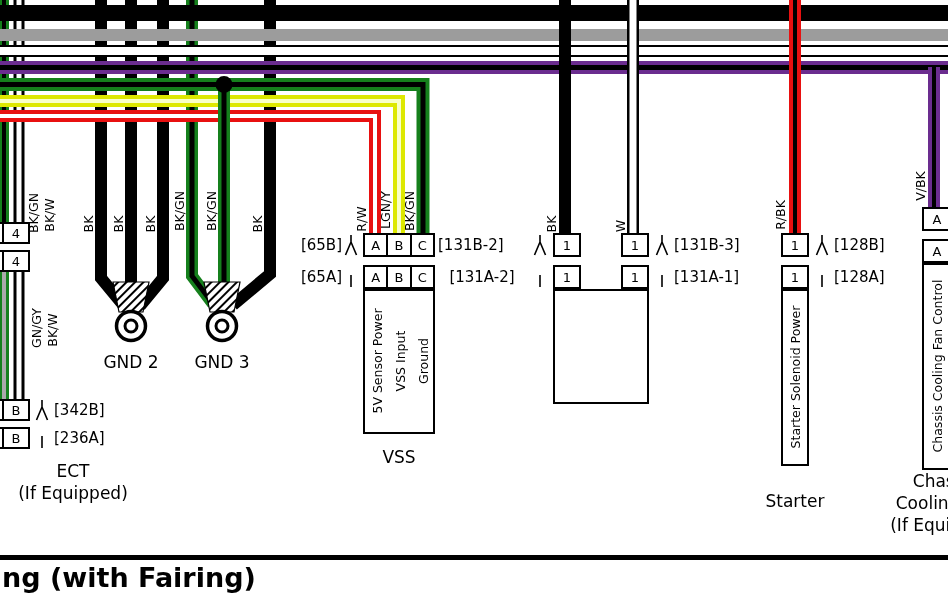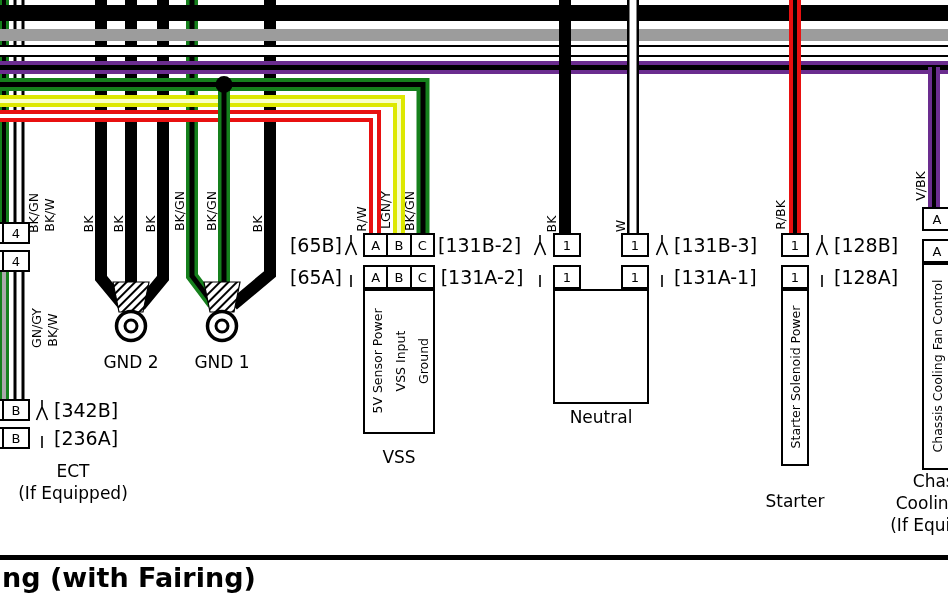--- a/index.html
+++ b/index.html
@@ -12,21 +12,21 @@
   .st-gn{stroke:var(--c-green,#15801c);} .st-ye{stroke:var(--c-yellow,#dde800);}
   .st-yc{stroke:var(--c-yellow_center,#f8ffc8);} .st-rd{stroke:var(--c-red,#e81010);}
   .st-gc{stroke:var(--c-gray_center,#aaaaaa);}
   .f-bk{fill:var(--c-black,#000);} .f-wh{fill:var(--c-white,#fff);}
   .w16{stroke-width:16;} .w13{stroke-width:13;} .w12{stroke-width:12;} .w11{stroke-width:11;}
   .w10{stroke-width:10;} .w8{stroke-width:8;} .w7{stroke-width:7;} .w5{stroke-width:5;}
   .w4{stroke-width:4;} .w3{stroke-width:3;} .w25{stroke-width:2.5;}
   .lbl{position:absolute;z-index:3;color:#000;}
   .vlabel{position:absolute;z-index:3;transform:translate(-50%,-50%) rotate(-90deg);
           white-space:nowrap;font-size:12.5px;line-height:13px;}
-  .blabel{font-size:19px;line-height:16px;white-space:nowrap;}
+  .blabel{font-size:15px;line-height:16px;white-space:nowrap;}
   .clabel{font-size:17px;line-height:21px;text-align:center;}
   .conn{position:absolute;z-index:2;background:#fff;border:2px solid #000;display:flex;box-sizing:border-box;}
   .conn .cell{flex:1;border-right:2px solid #000;display:flex;align-items:center;
               justify-content:center;font-size:13px;}
   .conn .cell:last-child{border-right:none;}
   .devbox{position:absolute;z-index:2;background:#fff;border:2px solid #000;box-sizing:border-box;}
   .titlebar-rule{position:absolute;z-index:4;left:0;top:555px;width:948px;height:5px;background:#000;}
   .titlebar-text{position:absolute;z-index:4;left:2px;top:562px;font-size:27px;font-weight:bold;white-space:nowrap;}
 </style>
 </head>
@@ -216,24 +216,23 @@
   <div class="lbl blabel" style="left:438px;top:237px;width:88px;text-align:left">[131B-2]</div>
   <div class="lbl blabel" style="left:438px;top:269px;width:88px;text-align:center">[131A-2]</div>
   <div class="lbl blabel" style="left:674px;top:237px">[131B-3]</div>
   <div class="lbl blabel" style="left:674px;top:269px">[131A-1]</div>
   <div class="lbl blabel" style="left:834px;top:237px">[128B]</div>
   <div class="lbl blabel" style="left:834px;top:269px">[128A]</div>
   <div class="lbl blabel" style="left:54px;top:402px">[342B]</div>
   <div class="lbl blabel" style="left:54px;top:430px">[236A]</div>
 
   <div class="lbl clabel" style="left:91px;top:352px;width:80px">GND 2</div>
-  <div class="lbl clabel" style="left:182px;top:352px;width:80px">GND 1</div>
+  <div class="lbl clabel" style="left:182px;top:352px;width:80px">GND 3</div>
   <div class="lbl clabel" style="left:359px;top:447px;width:80px">VSS</div>
   <div class="lbl clabel" style="left:541px;top:407px;width:120px">
-    <span style="display:block">Neutral</span>
   </div>
   <div class="lbl clabel" style="left:745px;top:491px;width:100px">Starter</div>
   <div class="lbl clabel" style="left:23px;top:461px;width:100px">ECT</div>
   <div class="lbl clabel" style="left:13px;top:483px;width:120px">(If Equipped)</div>
   <div class="lbl clabel" style="left:845px;top:470px;width:200px;line-height:22px">
     <span style="display:block">Chassis</span>
     <span style="display:block">Cooling Fan</span>
     <span style="display:block">(If Equipped)</span>
   </div>
 

